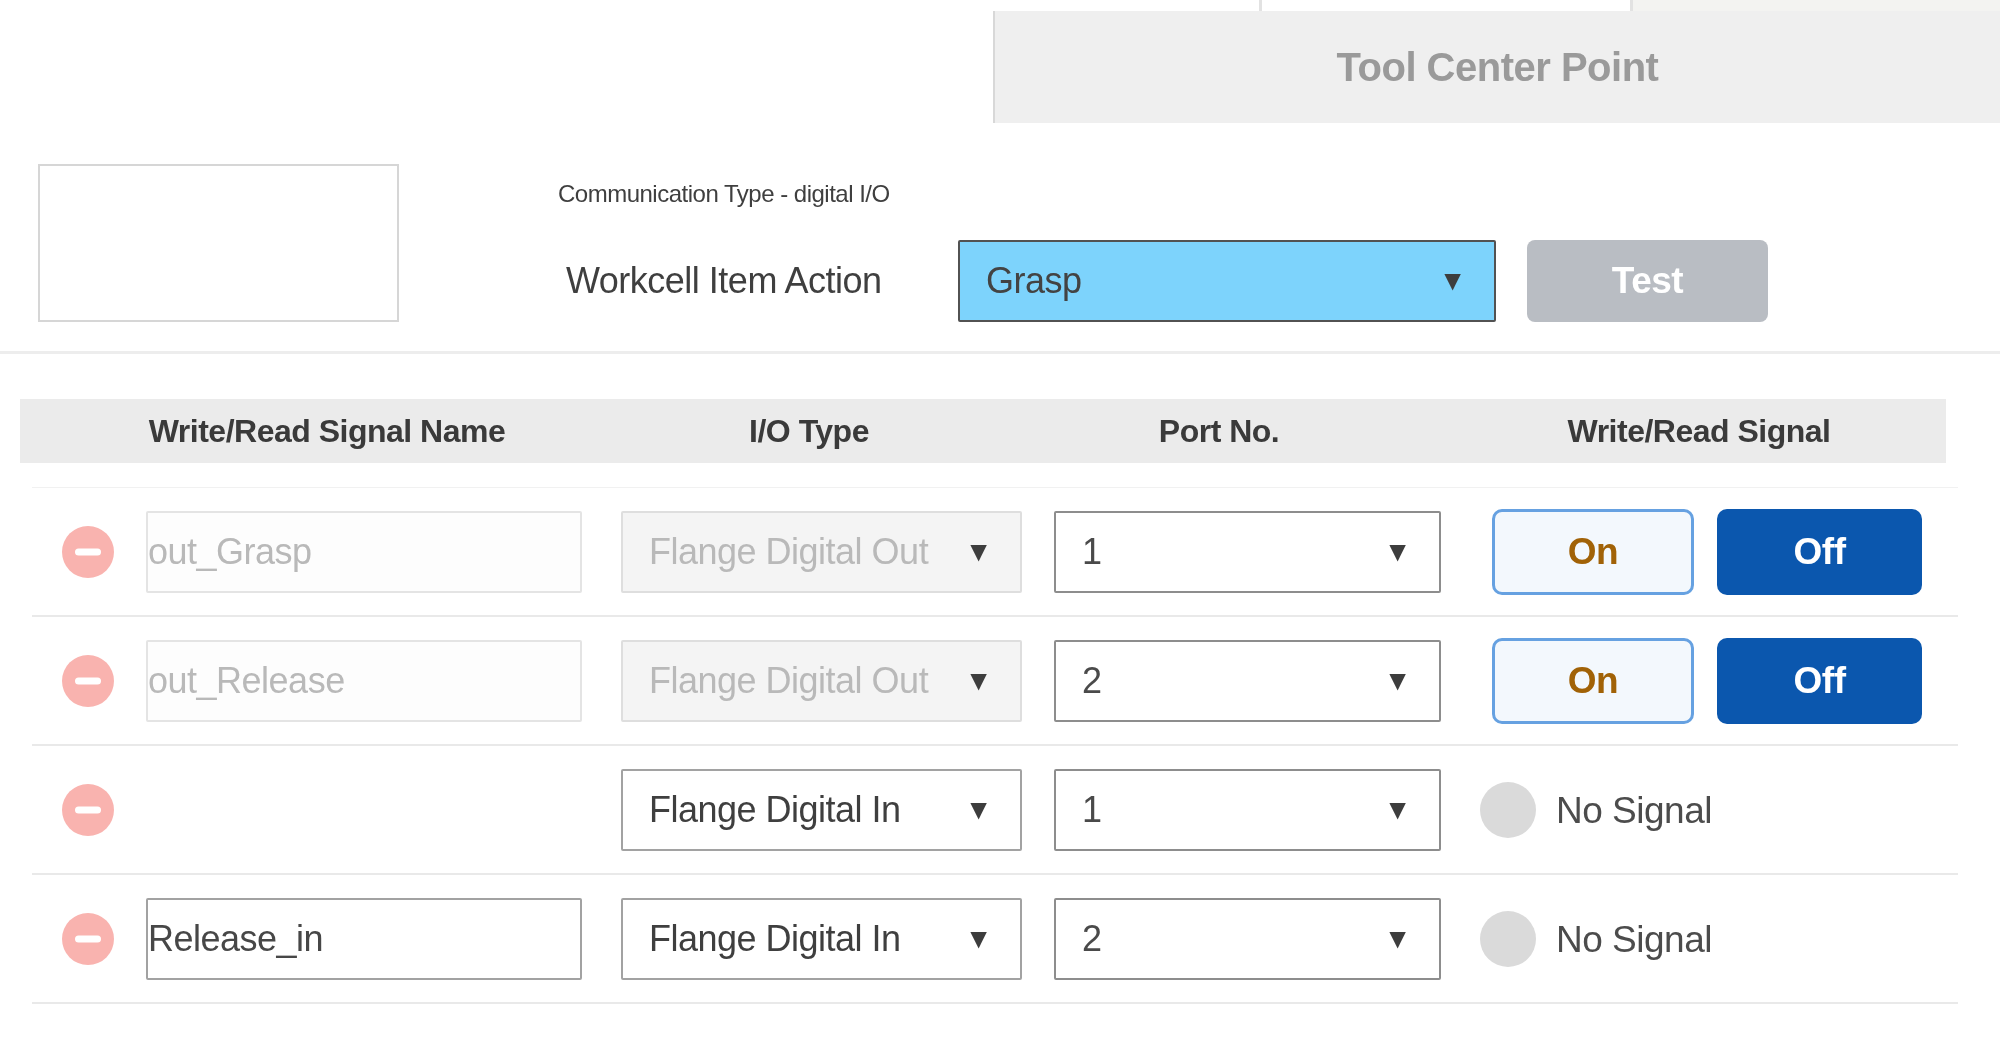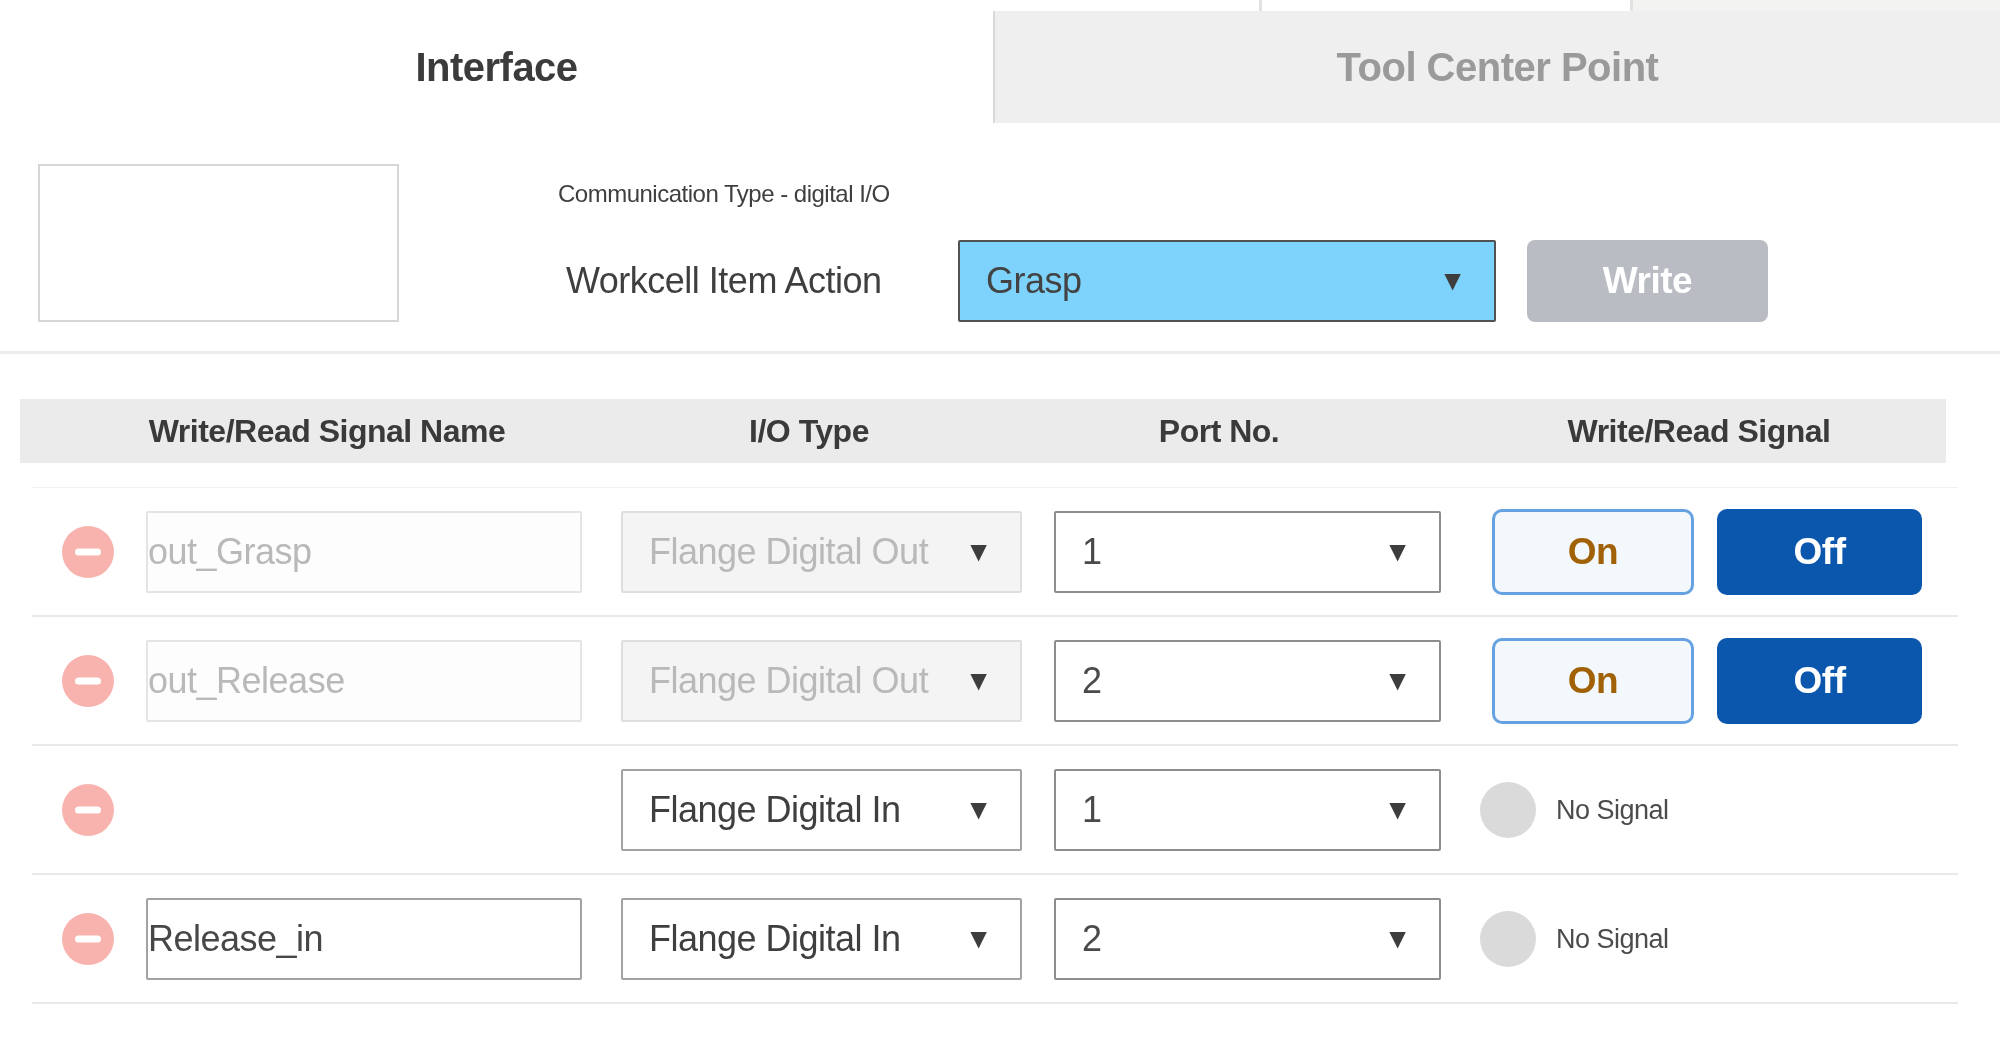--- a/index.html
+++ b/index.html
@@ -73,50 +73,47 @@
   .btn-on { position: absolute; left: 1460px; top: 21px; width: 202px; height: 86px; border-radius: 10px;
             background: #f3f8fd; border: 3px solid #66a1e1; color: #a16207;
             font-size: 37px; font-weight: bold; font-family: inherit; letter-spacing: -0.5px; cursor: pointer; }
   .btn-off { position: absolute; left: 1685px; top: 21px; width: 205px; height: 86px; border-radius: 10px;
              background: #0b57ae; border: none; color: #ffffff;
              font-size: 37px; font-weight: bold; font-family: inherit; letter-spacing: -0.5px; cursor: pointer; }
 
   .no-signal-dot { position: absolute; left: 1448px; top: 36px; width: 56px; height: 56px;
                    border-radius: 50%; background: #dadada; }
   .no-signal-label { position: absolute; left: 1524px; top: 0; height: 129px; display: flex; align-items: center;
-                     font-size: 27px; color: #4c4c4c; letter-spacing: -0.5px; white-space: nowrap; }
+                     font-size: 37px; color: #4c4c4c; letter-spacing: -0.5px; white-space: nowrap; }
 </style>
 </head>
 <body>
 
 <div class="top-sliver">
   <div class="sliver-divider sliver-div-1"></div>
   <div class="sliver-divider sliver-div-2"></div>
   <div class="sliver-gray"></div>
 </div>
 
 <div class="tab-row">
-  <div class="tab tab-active">
-    <span>Interface</span>
-  </div>
   <div class="tab tab-inactive">
     <span>Tool Center Point</span>
   </div>
 </div>
 
 <div class="thumb-box"></div>
 <div class="comm-type">Communication Type - digital I/O</div>
 <div class="action-label">Workcell Item Action</div>
 
 <div class="select-box action-select">
   <span>Grasp</span>
   <span class="select-arrow">▼</span>
 </div>
 
-<button class="test-button">Write</button>
+<button class="test-button">Test</button>
 
 <div class="section-divider"></div>
 
 <div class="table-header">
   <div class="th th-1">Write/Read Signal Name</div>
   <div class="th th-2">I/O Type</div>
   <div class="th th-3">Port No.</div>
   <div class="th th-4">Write/Read Signal</div>
 </div>
 

